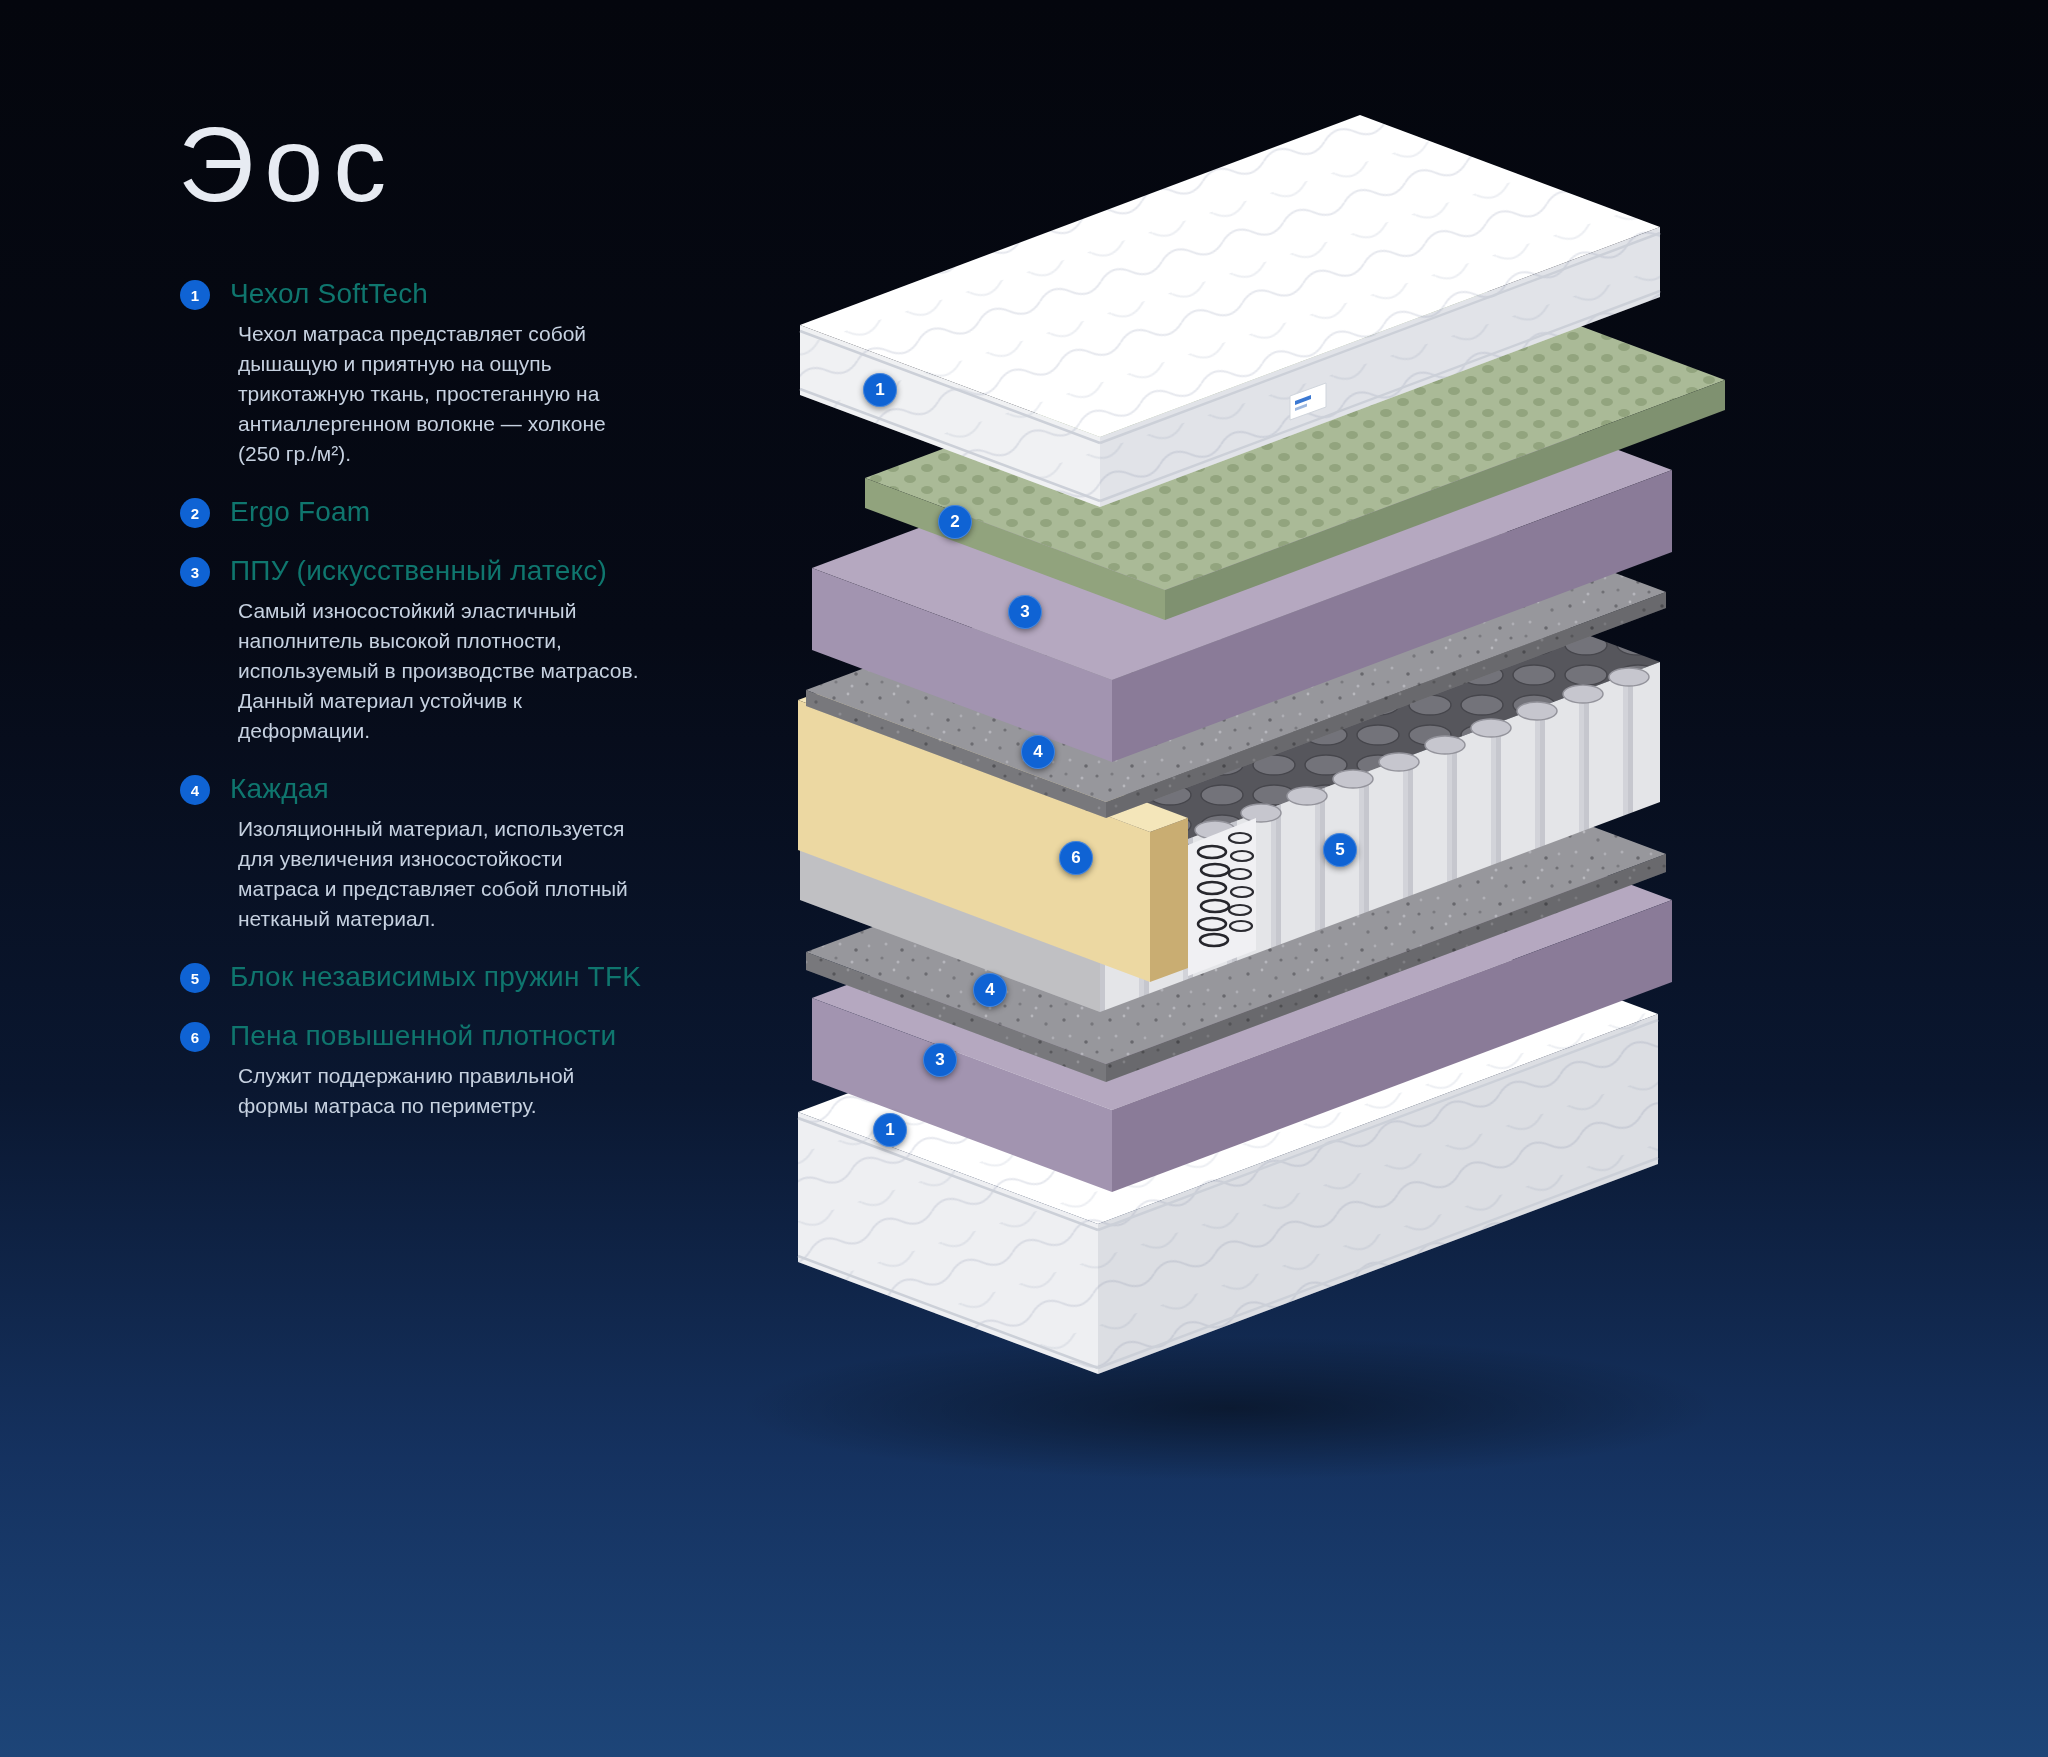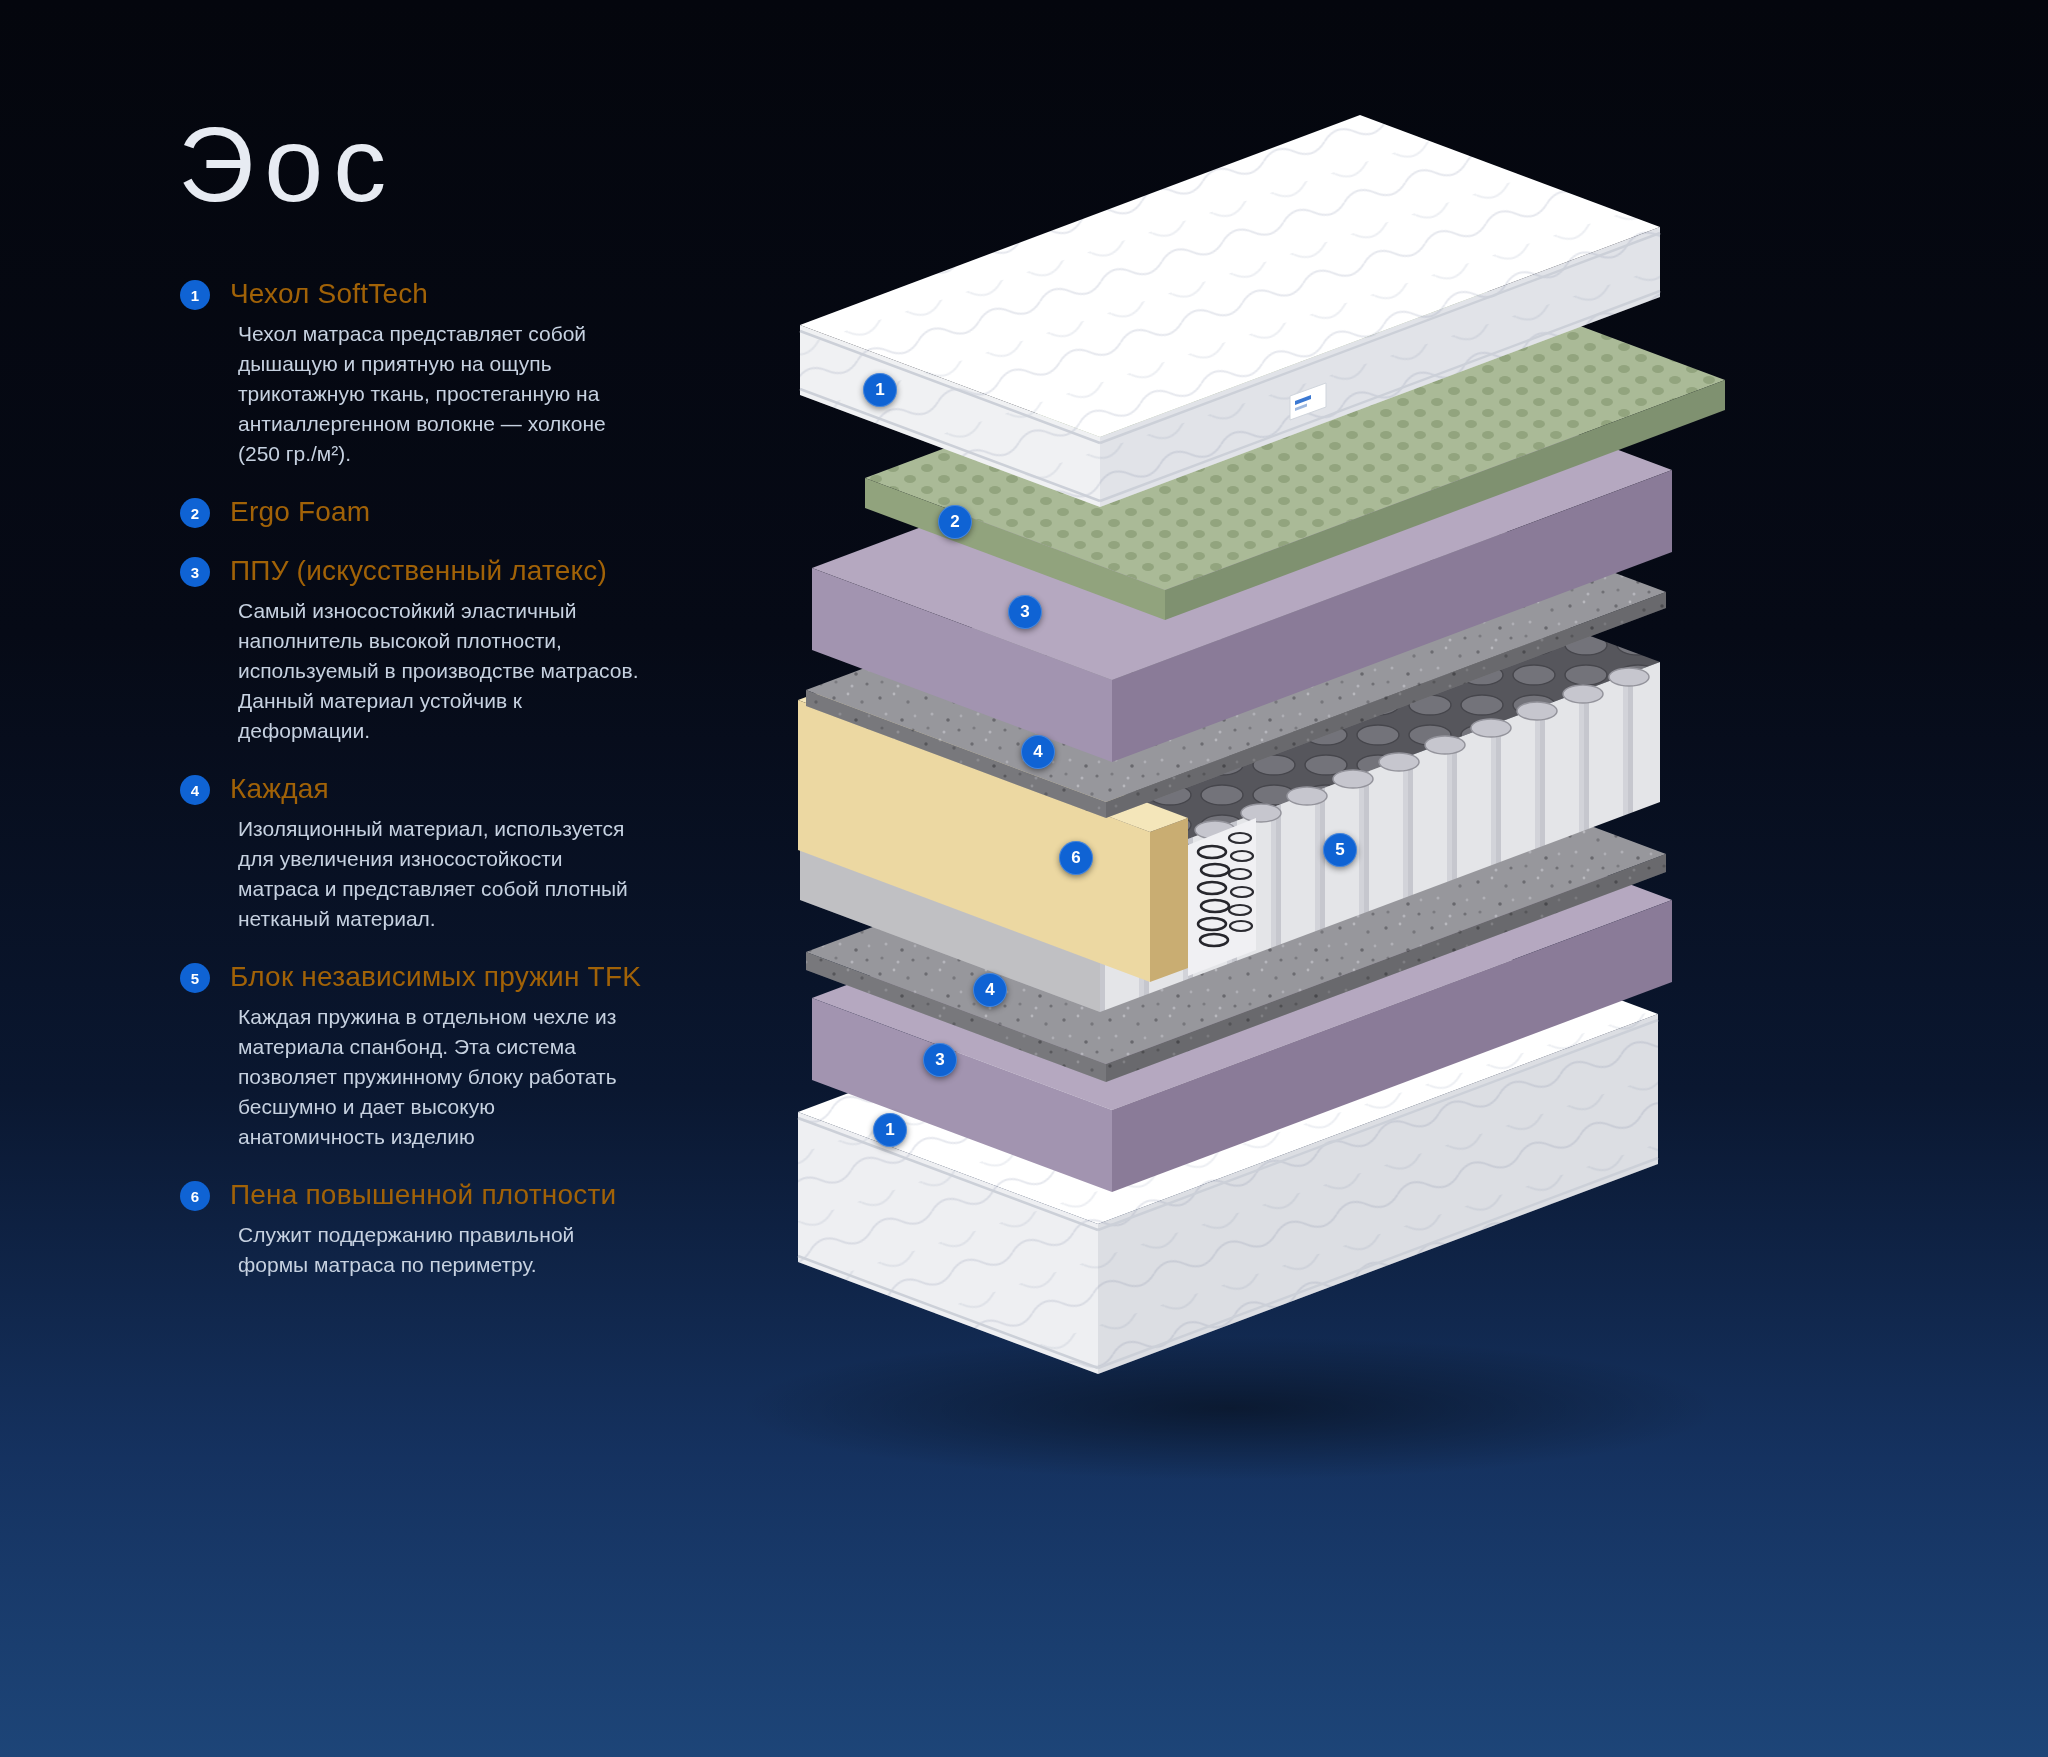--- a/index.html
+++ b/index.html
@@ -12,21 +12,21 @@
     position:absolute;left:178px;top:84px;
     font-size:106px;font-weight:200;letter-spacing:10px;color:#e7ebf2;line-height:1;margin-top:27px;
   }
   .legend{position:absolute;left:180px;top:278px;width:468px;}
   .item{position:relative;padding-left:50px;margin-bottom:27px;}
   .lbadge{
     position:absolute;left:0;top:2px;width:30px;height:30px;border-radius:50%;
     background:#0f63d4;color:#fff;font-size:15px;font-weight:700;
     display:flex;align-items:center;justify-content:center;
   }
-  .item h3{margin:0 0 9px;font-size:28px;font-weight:400;color:#a16207;letter-spacing:.2px;}
+  .item h3{margin:0 0 9px;font-size:28px;font-weight:400;color:#0f766e;letter-spacing:.2px;}
   .item p{margin:8px;font-size:21px;line-height:30px;color:#c6d1e0;font-weight:300;}
   .diagram{position:absolute;inset:0;}
   .dbadge{
     position:absolute;width:34px;height:34px;border-radius:50%;
     background:#0f63d4;color:#fff;font-weight:700;font-size:17px;
     display:flex;align-items:center;justify-content:center;
     box-shadow:0 2px 6px rgba(0,0,0,.45), inset 0 0 0 1px rgba(255,255,255,.22);
   }
   svg{position:absolute;inset:0;}
 </style>
@@ -51,21 +51,20 @@
     <p>Самый износостойкий эластичный наполнитель высокой плотности, используемый в производстве матрасов. Данный материал устойчив к деформации.</p>
   </div>
   <div class="item">
     <span class="lbadge">4</span>
     <h3>Каждая</h3>
     <p>Изоляционный материал, используется для увеличения износостойкости матраса и представляет собой плотный нетканый материал.</p>
   </div>
   <div class="item">
     <span class="lbadge">5</span>
     <h3>Блок независимых пружин TFK</h3>
-    <p>Каждая пружина в отдельном чехле из материала спанбонд. Эта система позволяет пружинному блоку работать бесшумно и дает высокую анатомичность изделию</p>
   </div>
   <div class="item">
     <span class="lbadge">6</span>
     <h3>Пена повышенной плотности</h3>
     <p>Служит поддержанию правильной формы матраса по периметру.</p>
   </div>
 </div>
 
 <div class="diagram">
 <svg width="2048" height="1757" viewBox="0 0 2048 1757">

